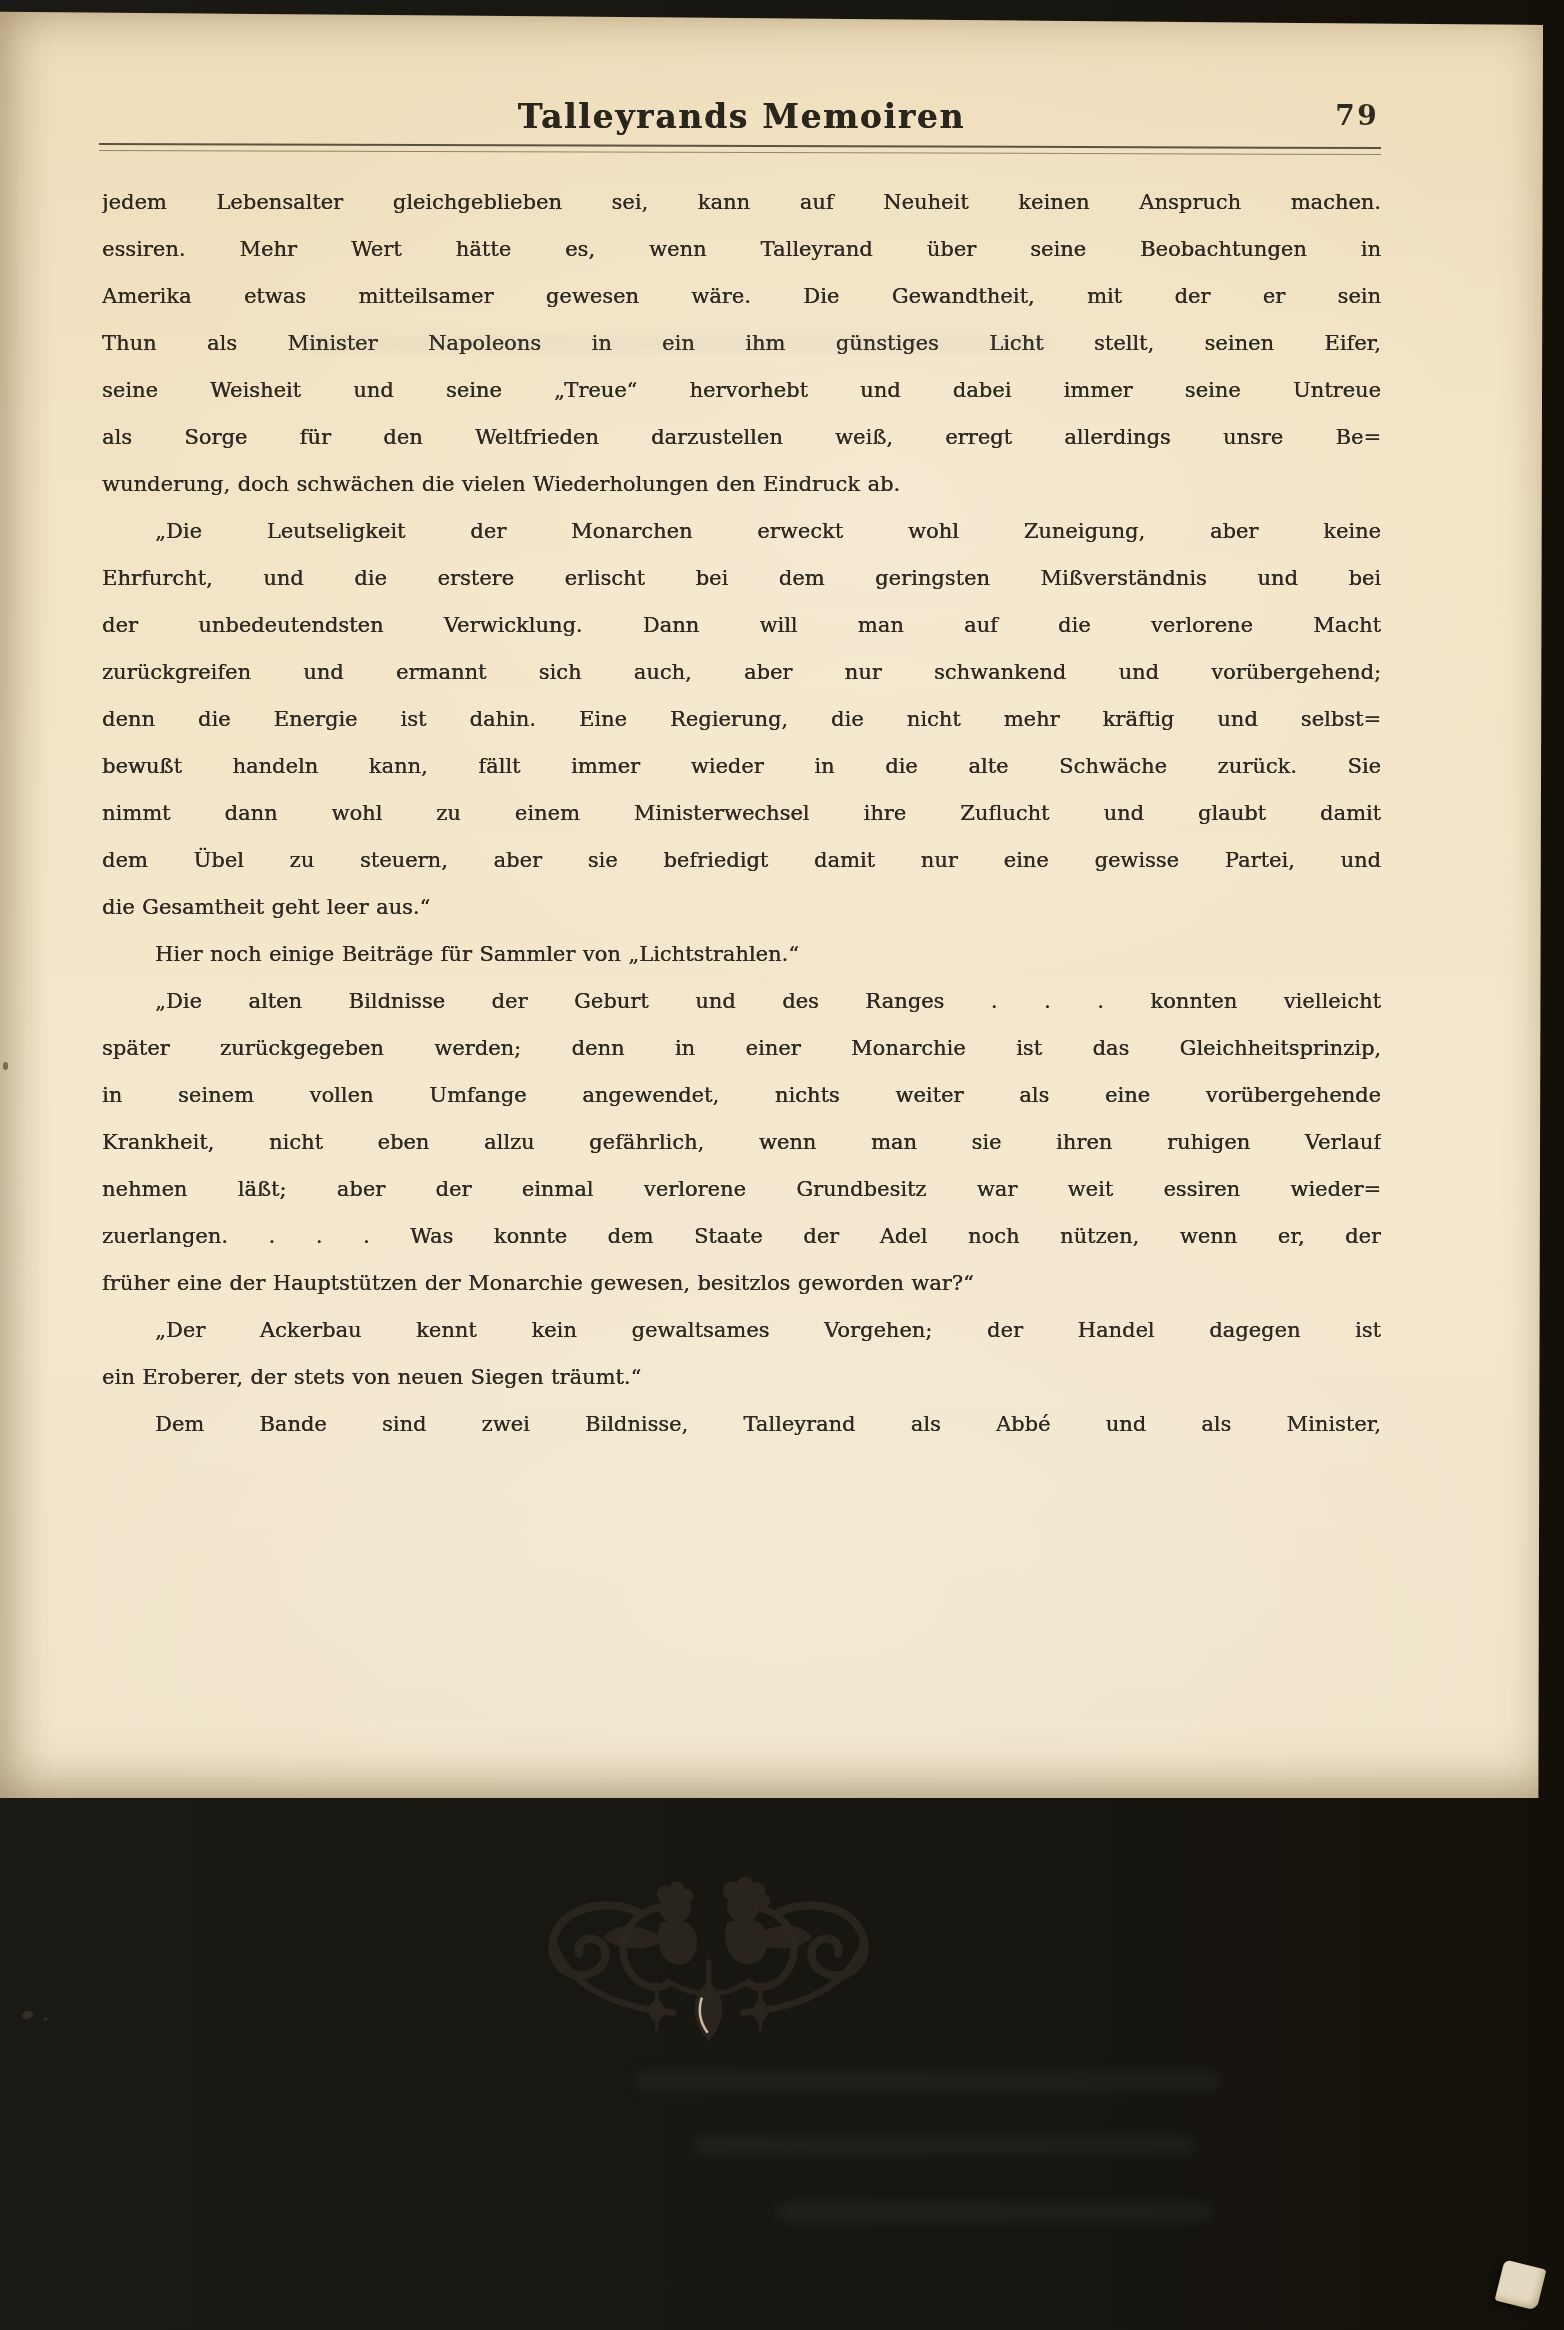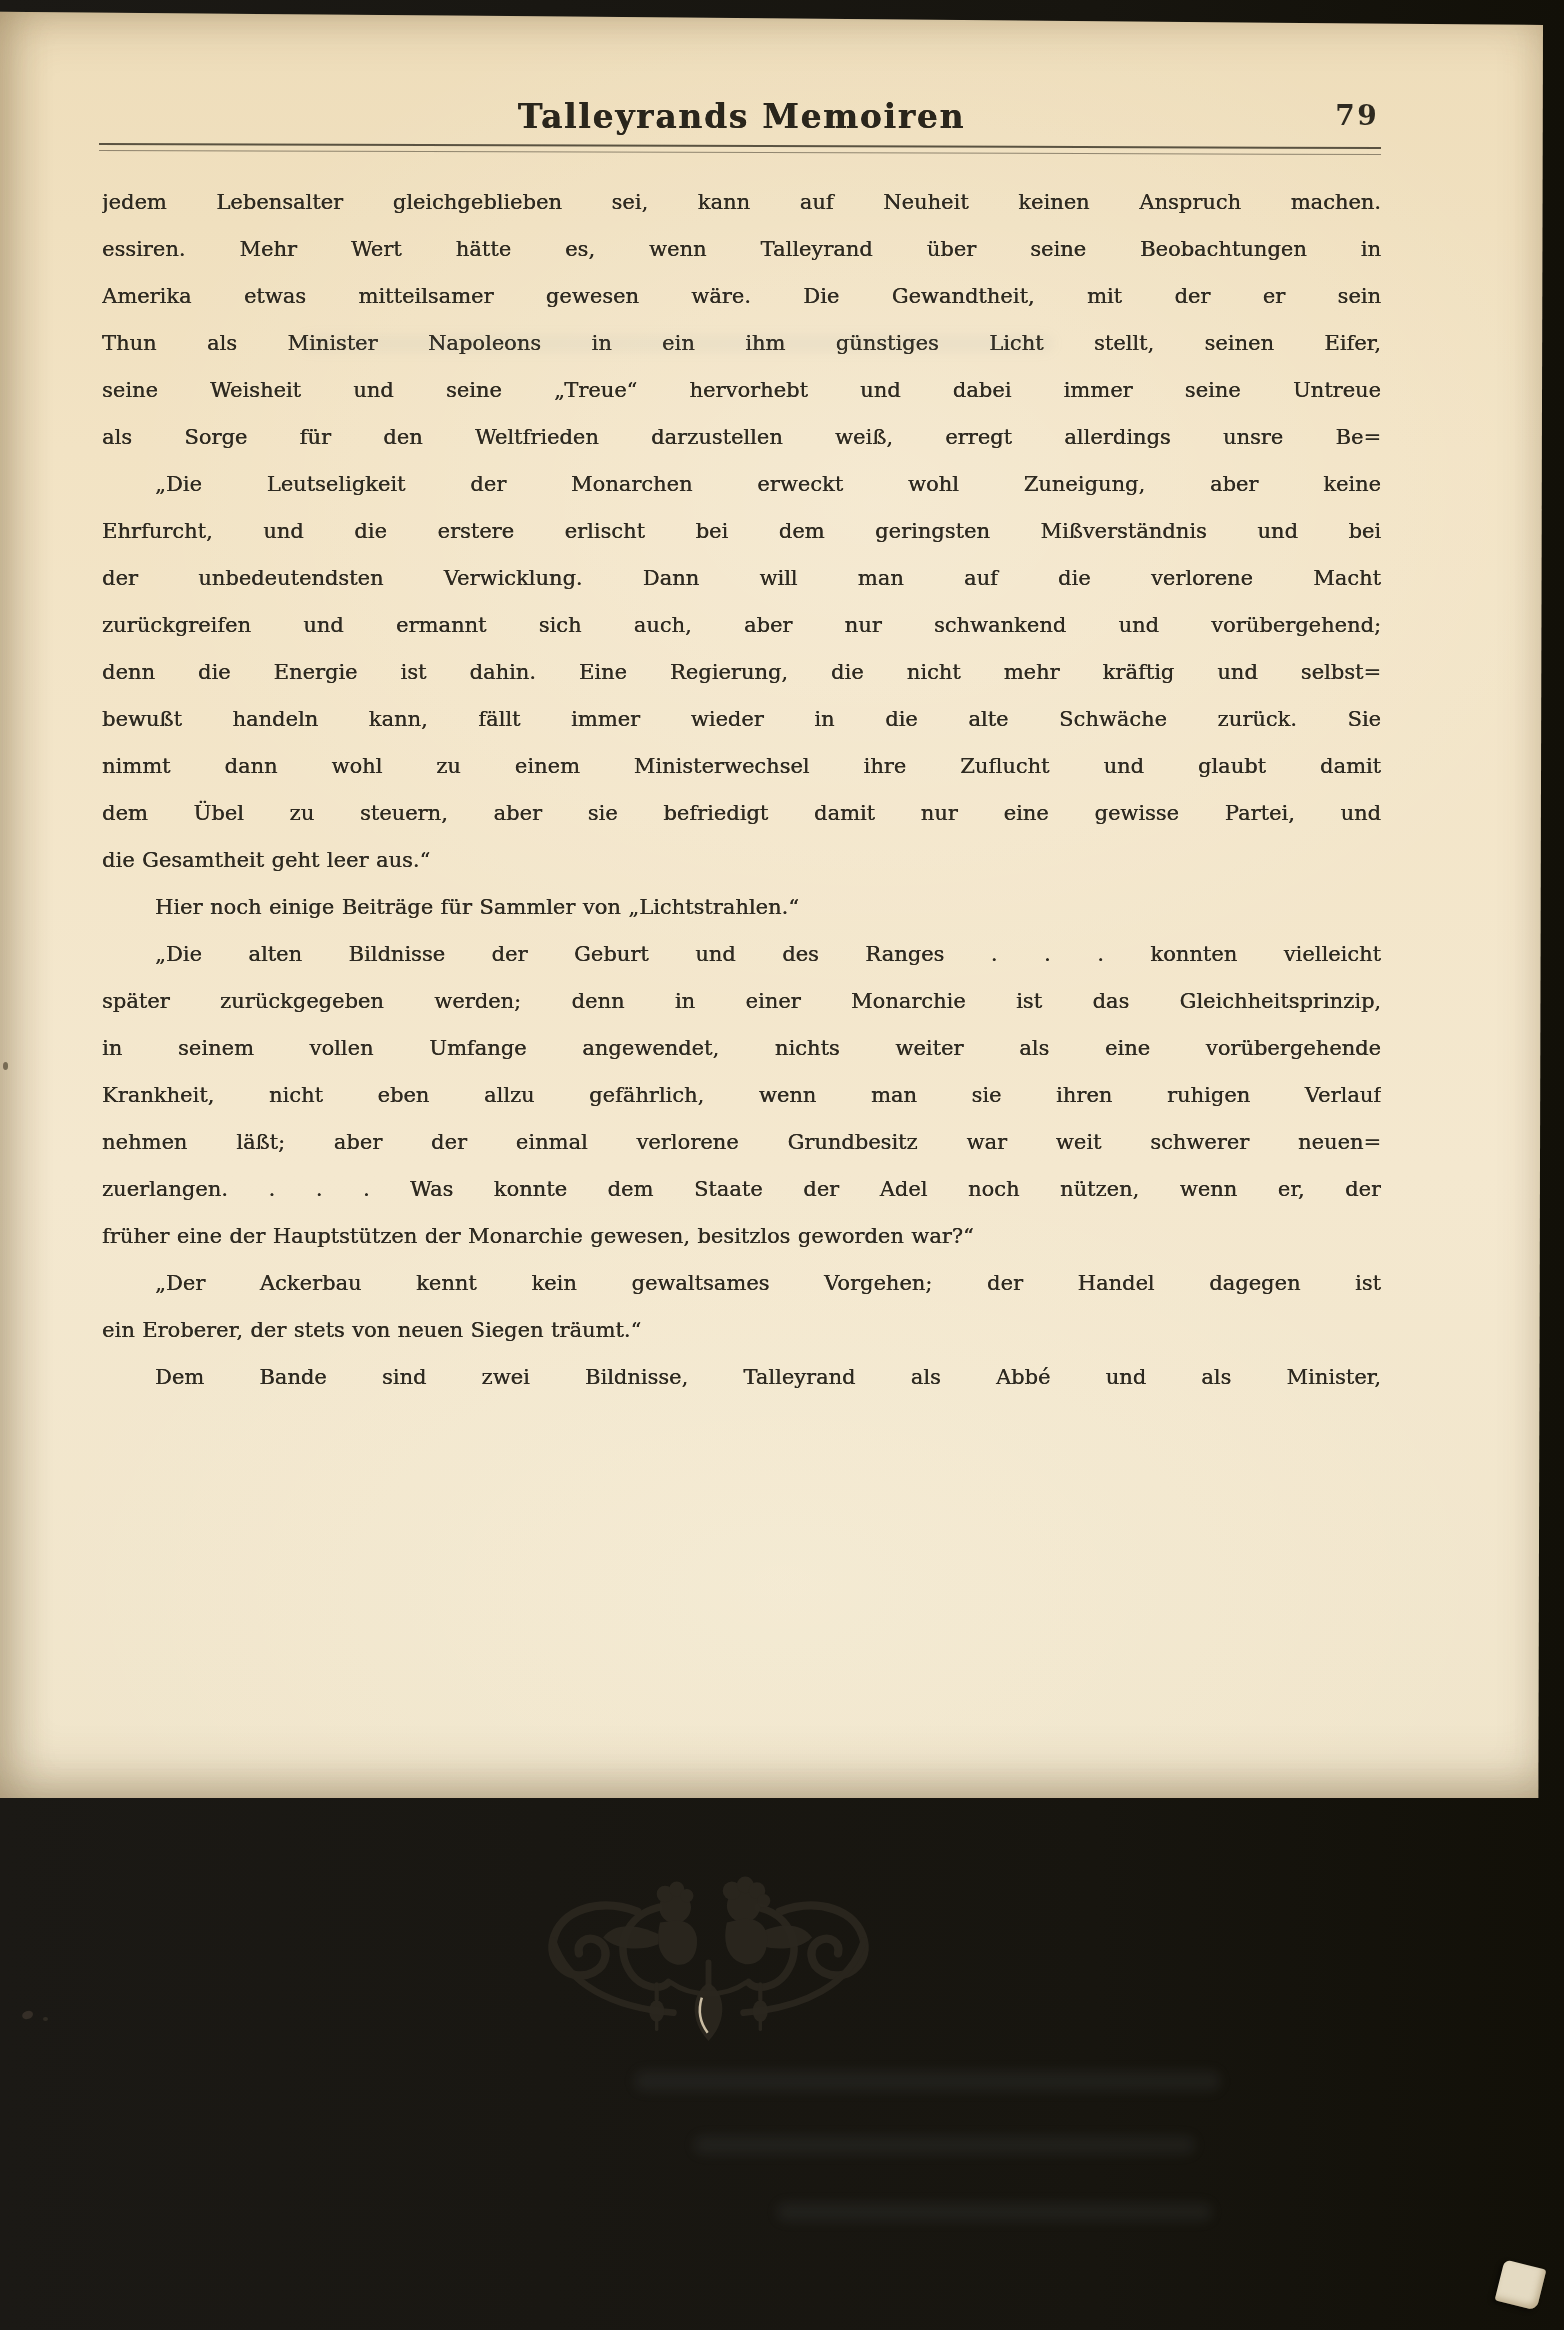--- a/index.html
+++ b/index.html
@@ -65,41 +65,42 @@
     </div>
 
     <div class="bodytext">
       <div>
         <div class="ln">jedem Lebensalter gleichgeblieben sei, kann auf Neuheit keinen Anspruch machen.</div>
         <div class="ln">essiren.  Mehr Wert hätte es, wenn Talleyrand über seine Beobachtungen in</div>
         <div class="ln">Amerika etwas mitteilsamer gewesen wäre.  Die Gewandtheit, mit der er sein</div>
         <div class="ln">Thun als Minister Napoleons in ein ihm günstiges Licht stellt, seinen Eifer,</div>
         <div class="ln">seine Weisheit und seine „Treue“ hervorhebt und dabei immer seine Untreue</div>
         <div class="ln">als Sorge für den Weltfrieden darzustellen weiß, erregt allerdings unsre Be=</div>
+        <div class="ln last">wunderung, doch schwächen die vielen Wiederholungen den Eindruck ab.</div>
       </div>
       <div>
         <div class="ln indent">„Die Leutseligkeit der Monarchen erweckt wohl Zuneigung, aber keine</div>
         <div class="ln">Ehrfurcht, und die erstere erlischt bei dem geringsten Mißverständnis und bei</div>
         <div class="ln">der unbedeutendsten Verwicklung.  Dann will man auf die verlorene Macht</div>
         <div class="ln">zurückgreifen und ermannt sich auch, aber nur schwankend und vorübergehend;</div>
         <div class="ln">denn die Energie ist dahin.  Eine Regierung, die nicht mehr kräftig und selbst=</div>
         <div class="ln">bewußt handeln kann, fällt immer wieder in die alte Schwäche zurück.  Sie</div>
         <div class="ln">nimmt dann wohl zu einem Ministerwechsel ihre Zuflucht und glaubt damit</div>
         <div class="ln">dem Übel zu steuern, aber sie befriedigt damit nur eine gewisse Partei, und</div>
         <div class="ln last">die Gesamtheit geht leer aus.“</div>
       </div>
       <div>
         <div class="ln indent last">Hier noch einige Beiträge für Sammler von „Lichtstrahlen.“</div>
       </div>
       <div>
         <div class="ln indent">„Die alten Bildnisse der Geburt und des Ranges . . . konnten vielleicht</div>
         <div class="ln">später zurückgegeben werden; denn in einer Monarchie ist das Gleichheitsprinzip,</div>
         <div class="ln">in seinem vollen Umfange angewendet, nichts weiter als eine vorübergehende</div>
         <div class="ln">Krankheit, nicht eben allzu gefährlich, wenn man sie ihren ruhigen Verlauf</div>
-        <div class="ln">nehmen läßt; aber der einmal verlorene Grundbesitz war weit schwerer neuen=</div>
+        <div class="ln">nehmen läßt; aber der einmal verlorene Grundbesitz war weit essiren wieder=</div>
         <div class="ln">zuerlangen. . . .  Was konnte dem Staate der Adel noch nützen, wenn er, der</div>
         <div class="ln last">früher eine der Hauptstützen der Monarchie gewesen, besitzlos geworden war?“</div>
       </div>
       <div>
         <div class="ln indent">„Der Ackerbau kennt kein gewaltsames Vorgehen; der Handel dagegen ist</div>
         <div class="ln last">ein Eroberer, der stets von neuen Siegen träumt.“</div>
       </div>
       <div>
         <div class="ln indent">Dem Bande sind zwei Bildnisse, Talleyrand als Abbé und als Minister,</div>
       </div>

